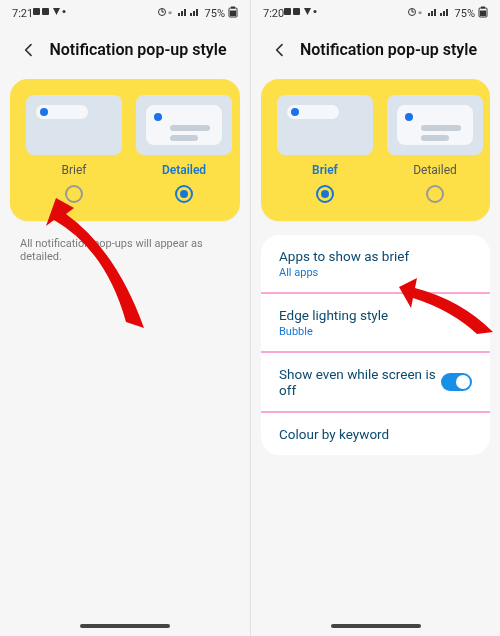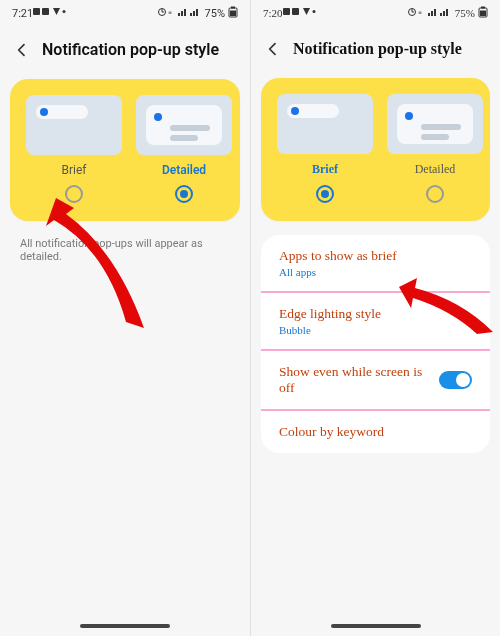--- a/index.html
+++ b/index.html
@@ -10,40 +10,41 @@
     height: 636px;
     display: flex;
   }
   .phone {
     width: 250px;
     height: 636px;
     background: #f6f6f6;
     position: relative;
     overflow: hidden;
   }
-  .phone + .phone { border-left: 1px solid #e0e0e0; font-family: Liberation Serif, serif; }
+  .phone + .phone { border-left: 1px solid #e0e0e0; }
   
   .statusbar {
     height: 26px;
     display: flex;
     align-items: center;
     justify-content: space-between;
     padding: 0 12px;
     font-size: 11px;
     color: #333;
     background: #f6f6f6;
   }
   .sb-left { display: flex; align-items: center; }
   .sb-right { display: flex; align-items: center; gap: 3px; }
   
   .header {
     display: flex;
     align-items: center;
     padding: 14px 16px 14px 14px;
     gap: 12px;
+    justify-content: center;
   }
   .back-icon svg { width: 16px; height: 16px; display: block; }
   .header-title { font-size: 16px; font-weight: 600; color: #111; }
   
   .card {
     background: #fde047;
     border-radius: 18px;
     margin: 6px 10px 14px 10px;
     padding: 16px 16px 18px 16px;
     box-shadow: 0 1px 2px rgba(0,0,0,0.03);
@@ -119,21 +120,21 @@
   .list { background: #fff; border-radius: 18px; margin: 0 10px; overflow: hidden; }
   .row {
     padding: 13px 18px;
     border-top: 2px solid #f9a8d4;
     display: flex;
     align-items: center;
     justify-content: space-between;
   }
   .row:first-child { border-top: none; }
   .row-main { display: flex; flex-direction: column; gap: 2px; }
-  .row-title { font-size: 13.5px; color: #c2410c; }
+  .row-title { font-size: 13.5px; color: #0c4a6e; }
   .row-sub { font-size: 11px; color: #1976d2; }
   .toggle {
     width: 34px; height: 18px;
     background: #1a8fe8;
     border-radius: 10px;
     position: relative;
   }
   .toggle::after {
     content: "";
     position: absolute; top: 2px; right: 2px;

